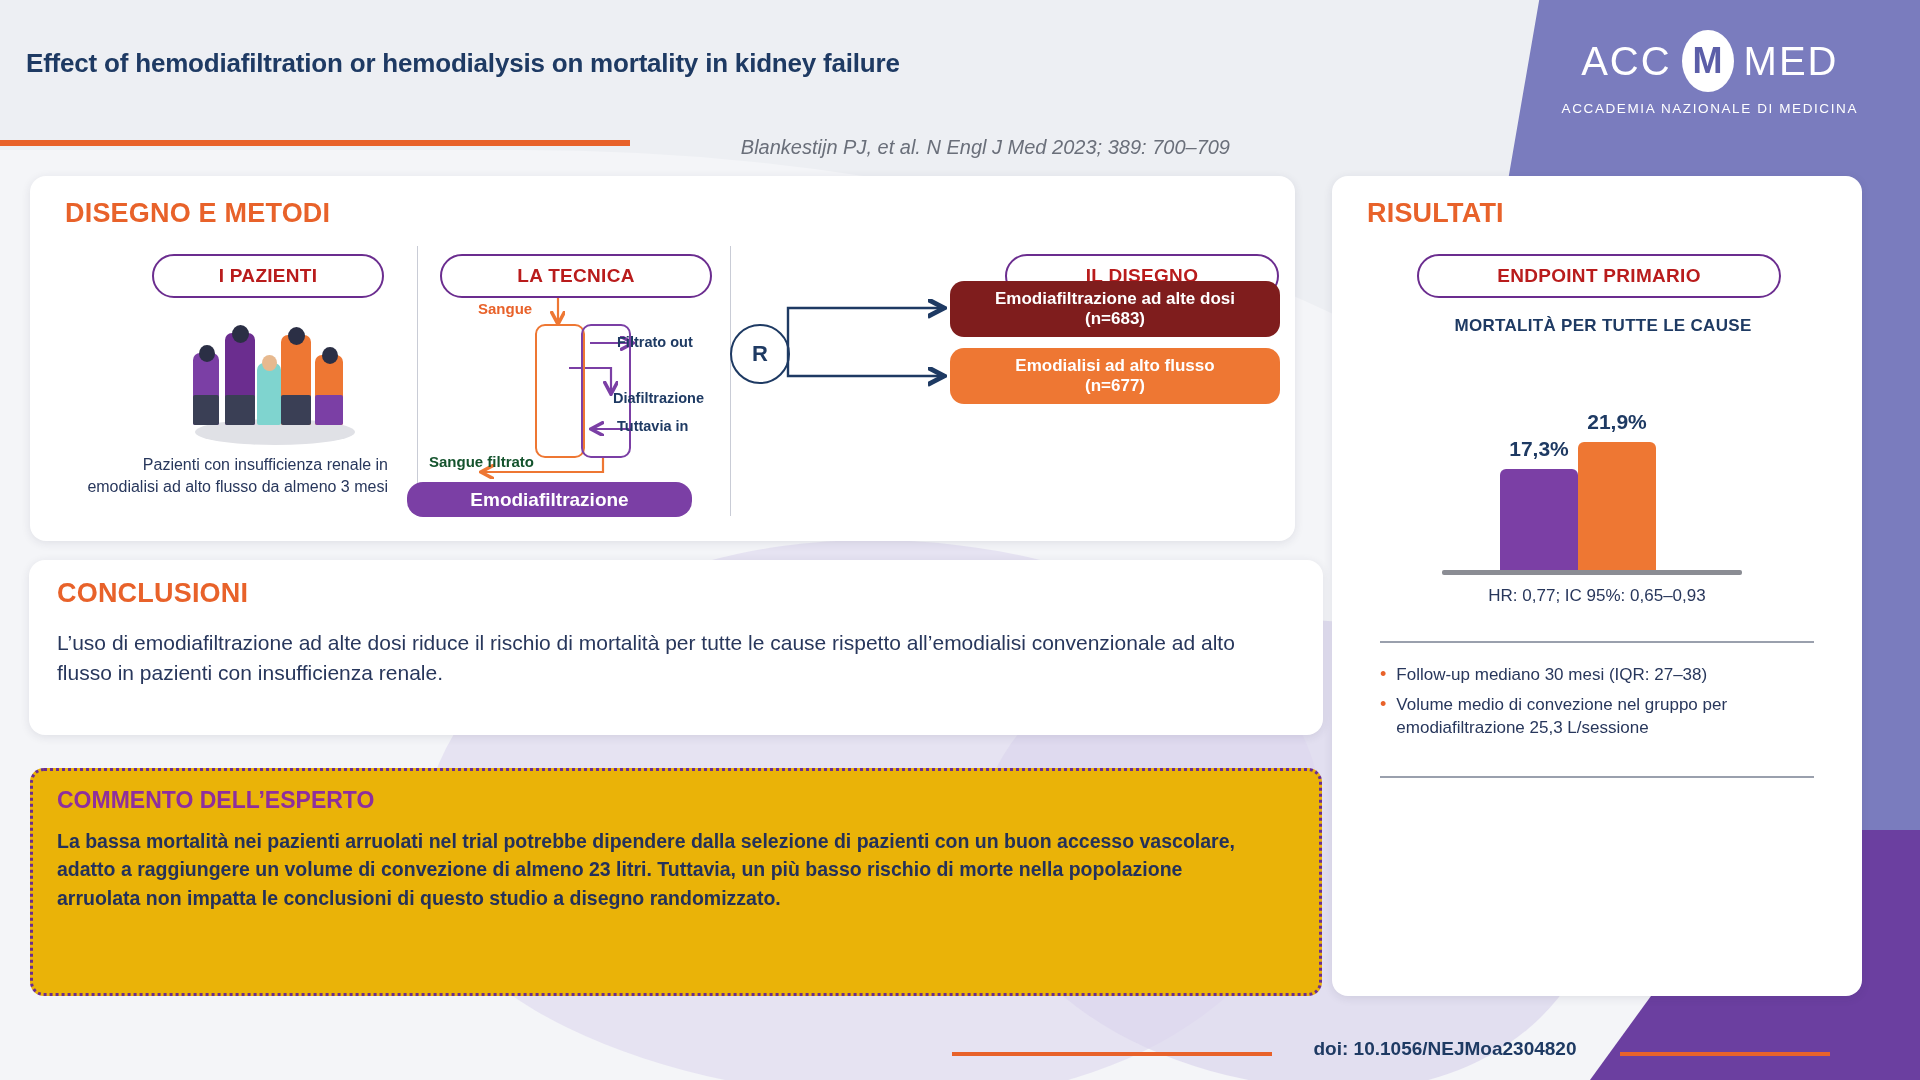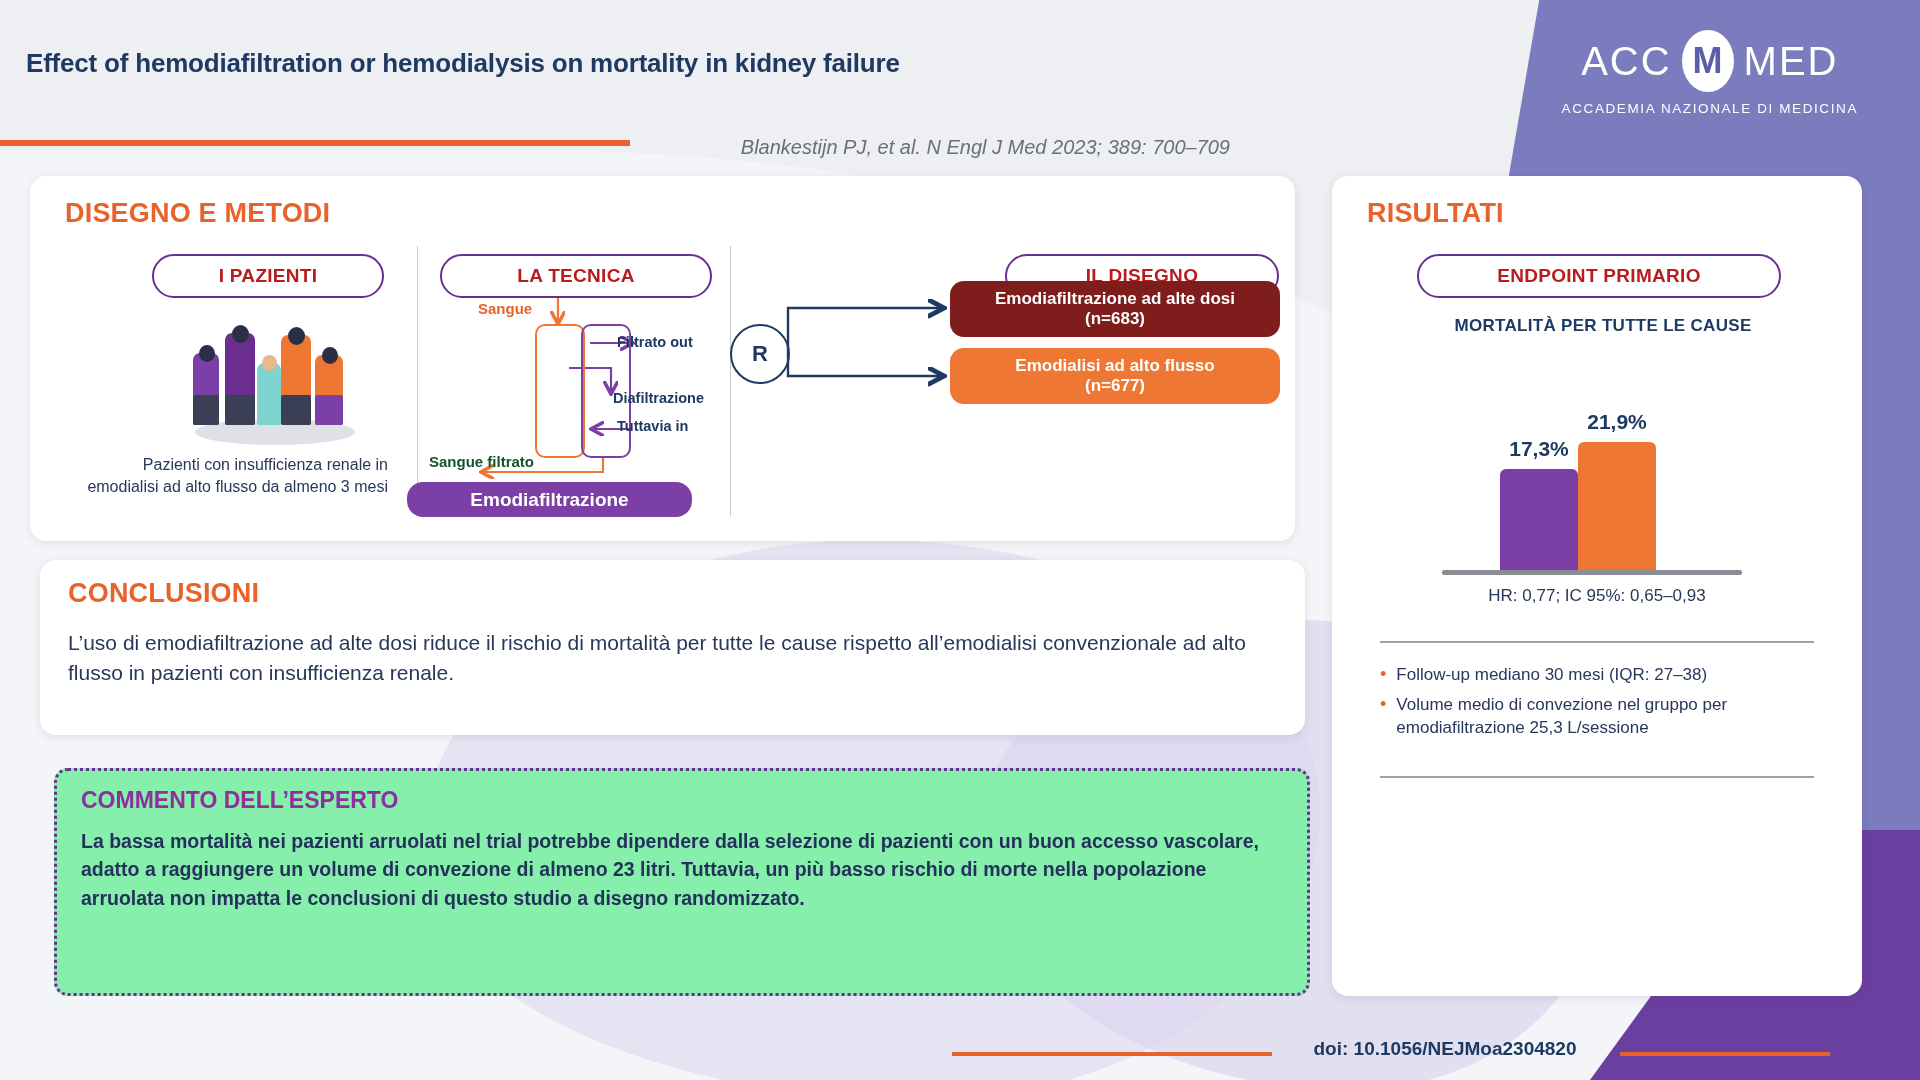--- a/index.html
+++ b/index.html
@@ -54,21 +54,21 @@
   .logo-mark{
     width:52px;height:62px;border-radius:50%;background:#fff;color:#5b5ea8;
     display:flex;align-items:center;justify-content:center;
     font-size:36px;font-weight:bold;line-height:1;
   }
   .logo-sub{margin-top:9px;font-size:13.5px;letter-spacing:1.6px;}
 
   
   .card{position:absolute;background:#fff;border-radius:16px;box-shadow:0 2px 10px rgba(40,40,70,.10);}
   #methods-card{left:30px;top:176px;width:1265px;height:365px;}
-  #conclusions-card{left:40px;top:560px;width:1265px;height:175px;}
+  #conclusions-card{left:29px;top:560px;width:1265px;height:175px;padding-left:29px;}
   #results-card{left:1332px;top:176px;width:530px;height:820px;}
 
   .sec-title{
     font-size:27px;font-weight:bold;color:#e8622a;letter-spacing:.2px;
   }
   #methods-card .sec-title{position:absolute;left:35px;top:22px;}
   #conclusions-card .sec-title{position:absolute;left:28px;top:18px;}
   #results-card .sec-title{position:absolute;left:35px;top:22px;}
 
   .pill{
@@ -127,22 +127,22 @@
   #arm-2{top:172px;background:#ee7733;}
 
   
   .concl-text{
     position:absolute;left:28px;top:68px;width:1190px;
     font-size:21px;color:#28375c;line-height:1.45;
   }
 
   
   #expert-box{
-    position:absolute;left:54px;top:768px;width:1250px;height:222px;
-    background:#86efac;border:3px dotted #6b2d8f;border-radius:14px;
+    position:absolute;left:30px;top:768px;width:1250px;height:222px;
+    background:#eab308;border:3px dotted #6b2d8f;border-radius:14px;padding-left:36px;
   }
   #expert-title{position:absolute;left:24px;top:16px;font-size:23px;font-weight:bold;color:#8e2f9e;}
   #expert-text{
     position:absolute;left:24px;top:56px;width:1195px;
     font-size:19.5px;font-weight:bold;color:#24315a;line-height:1.46;
   }
 
   
   .chart-title{
     position:absolute;left:0;right:0;top:140px;text-align:center;

